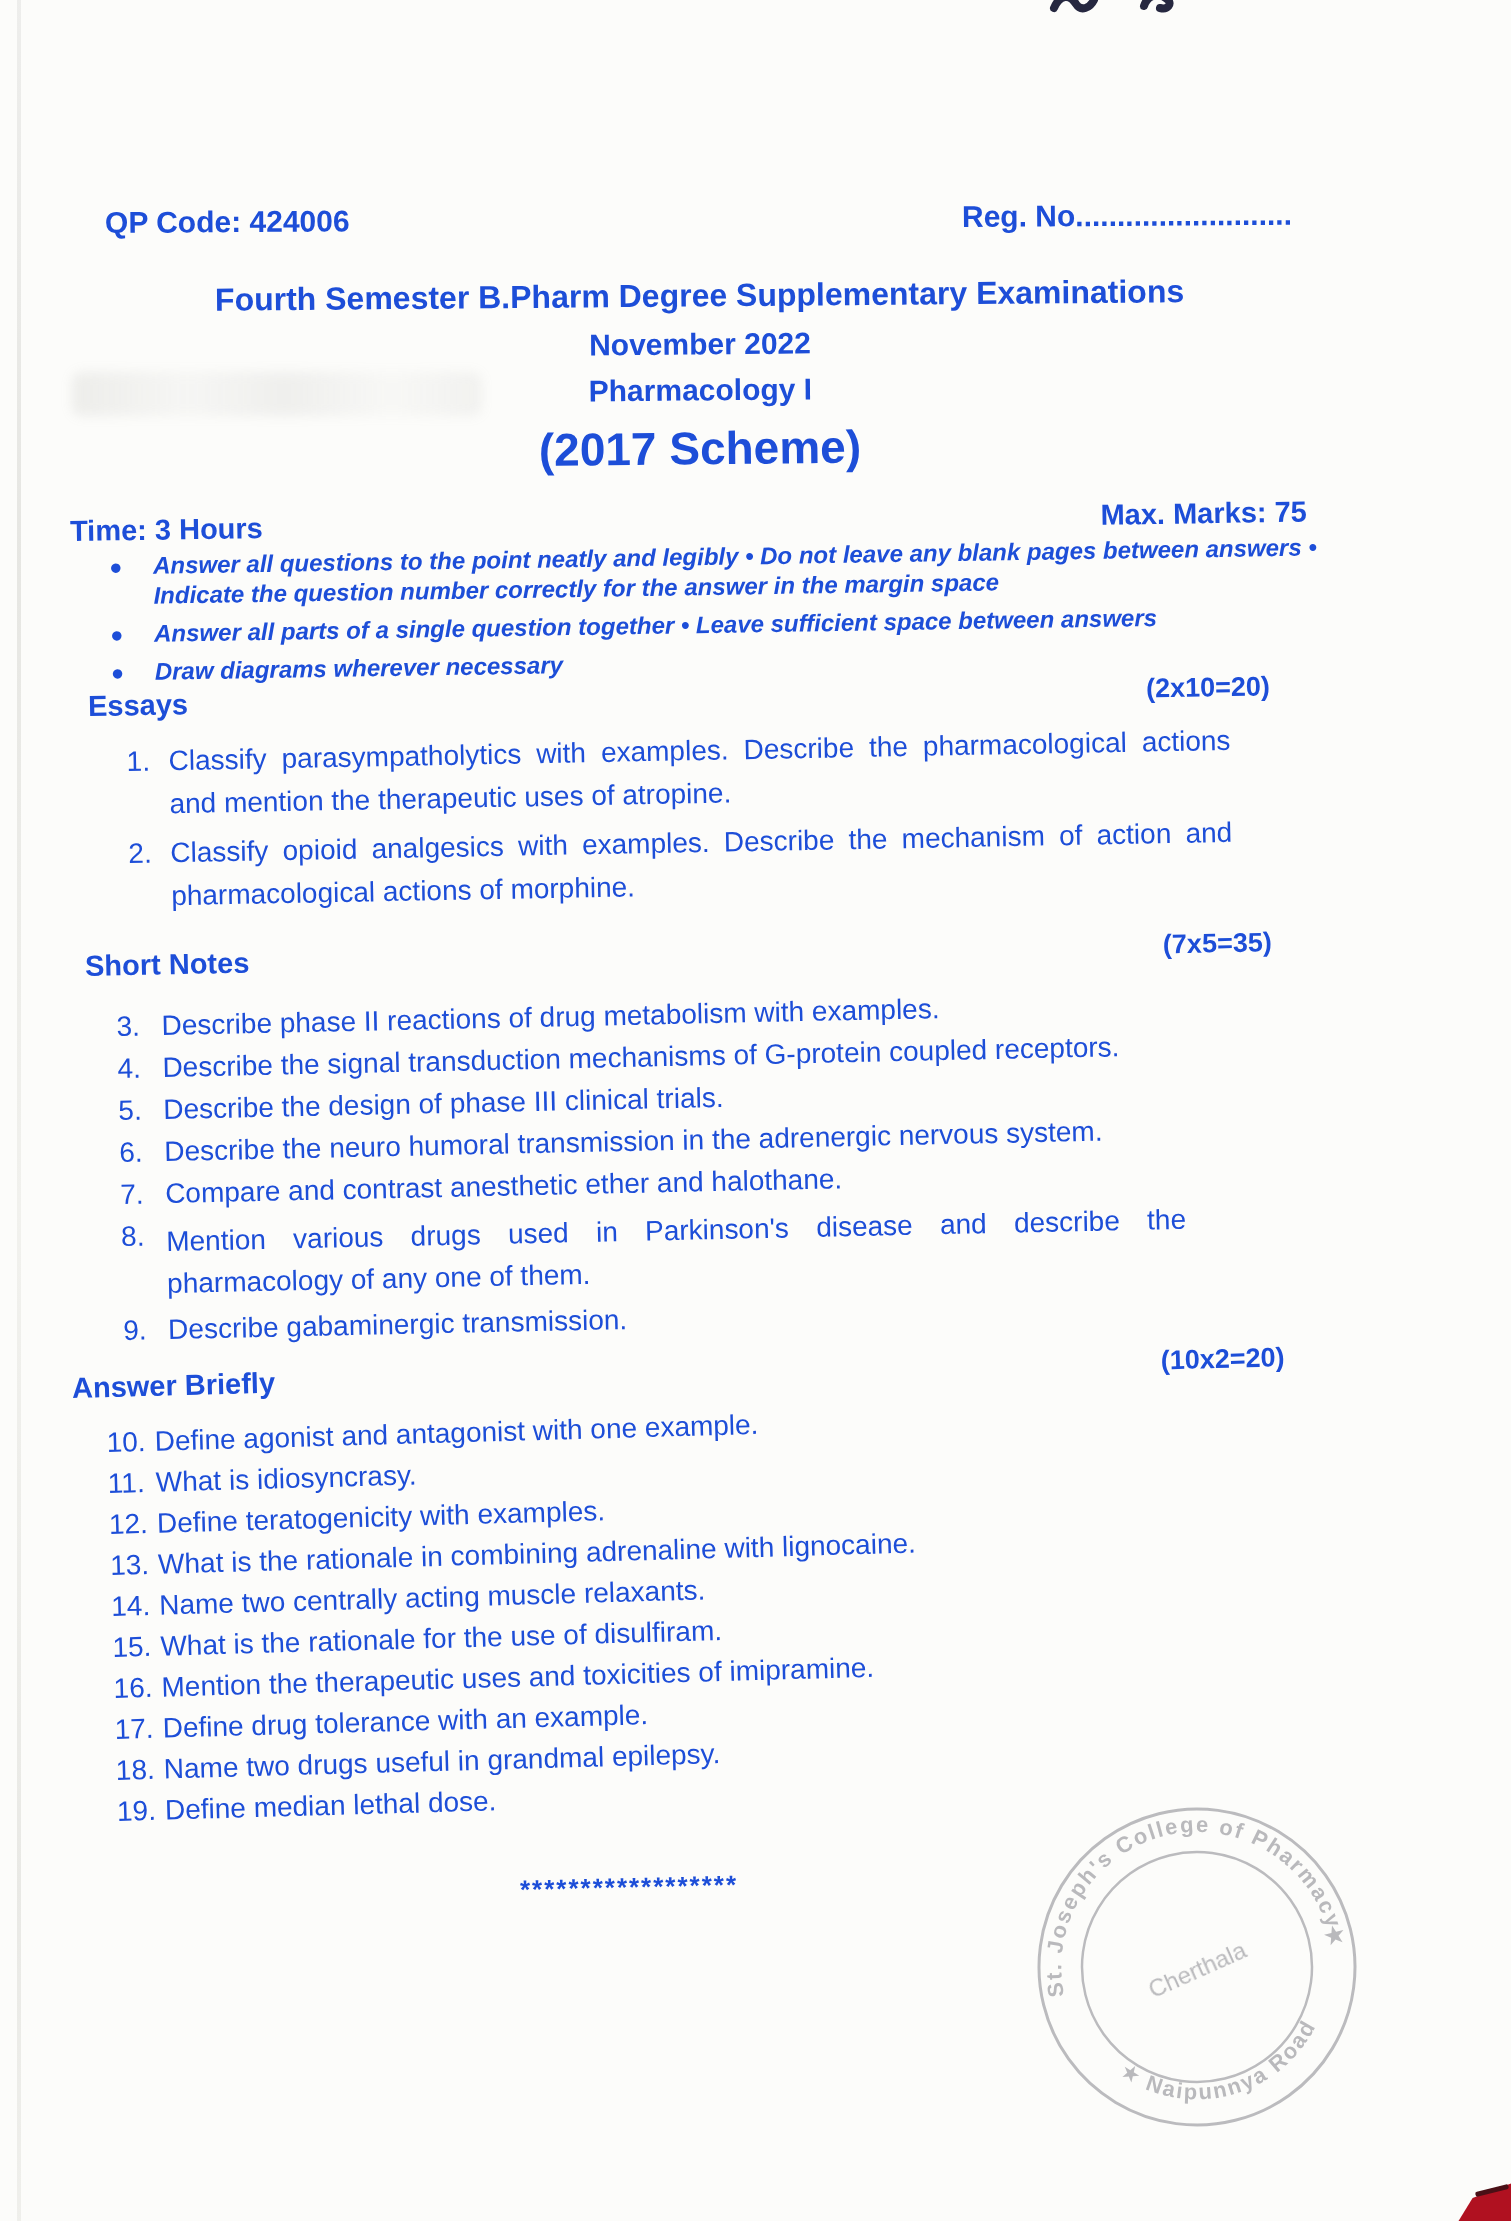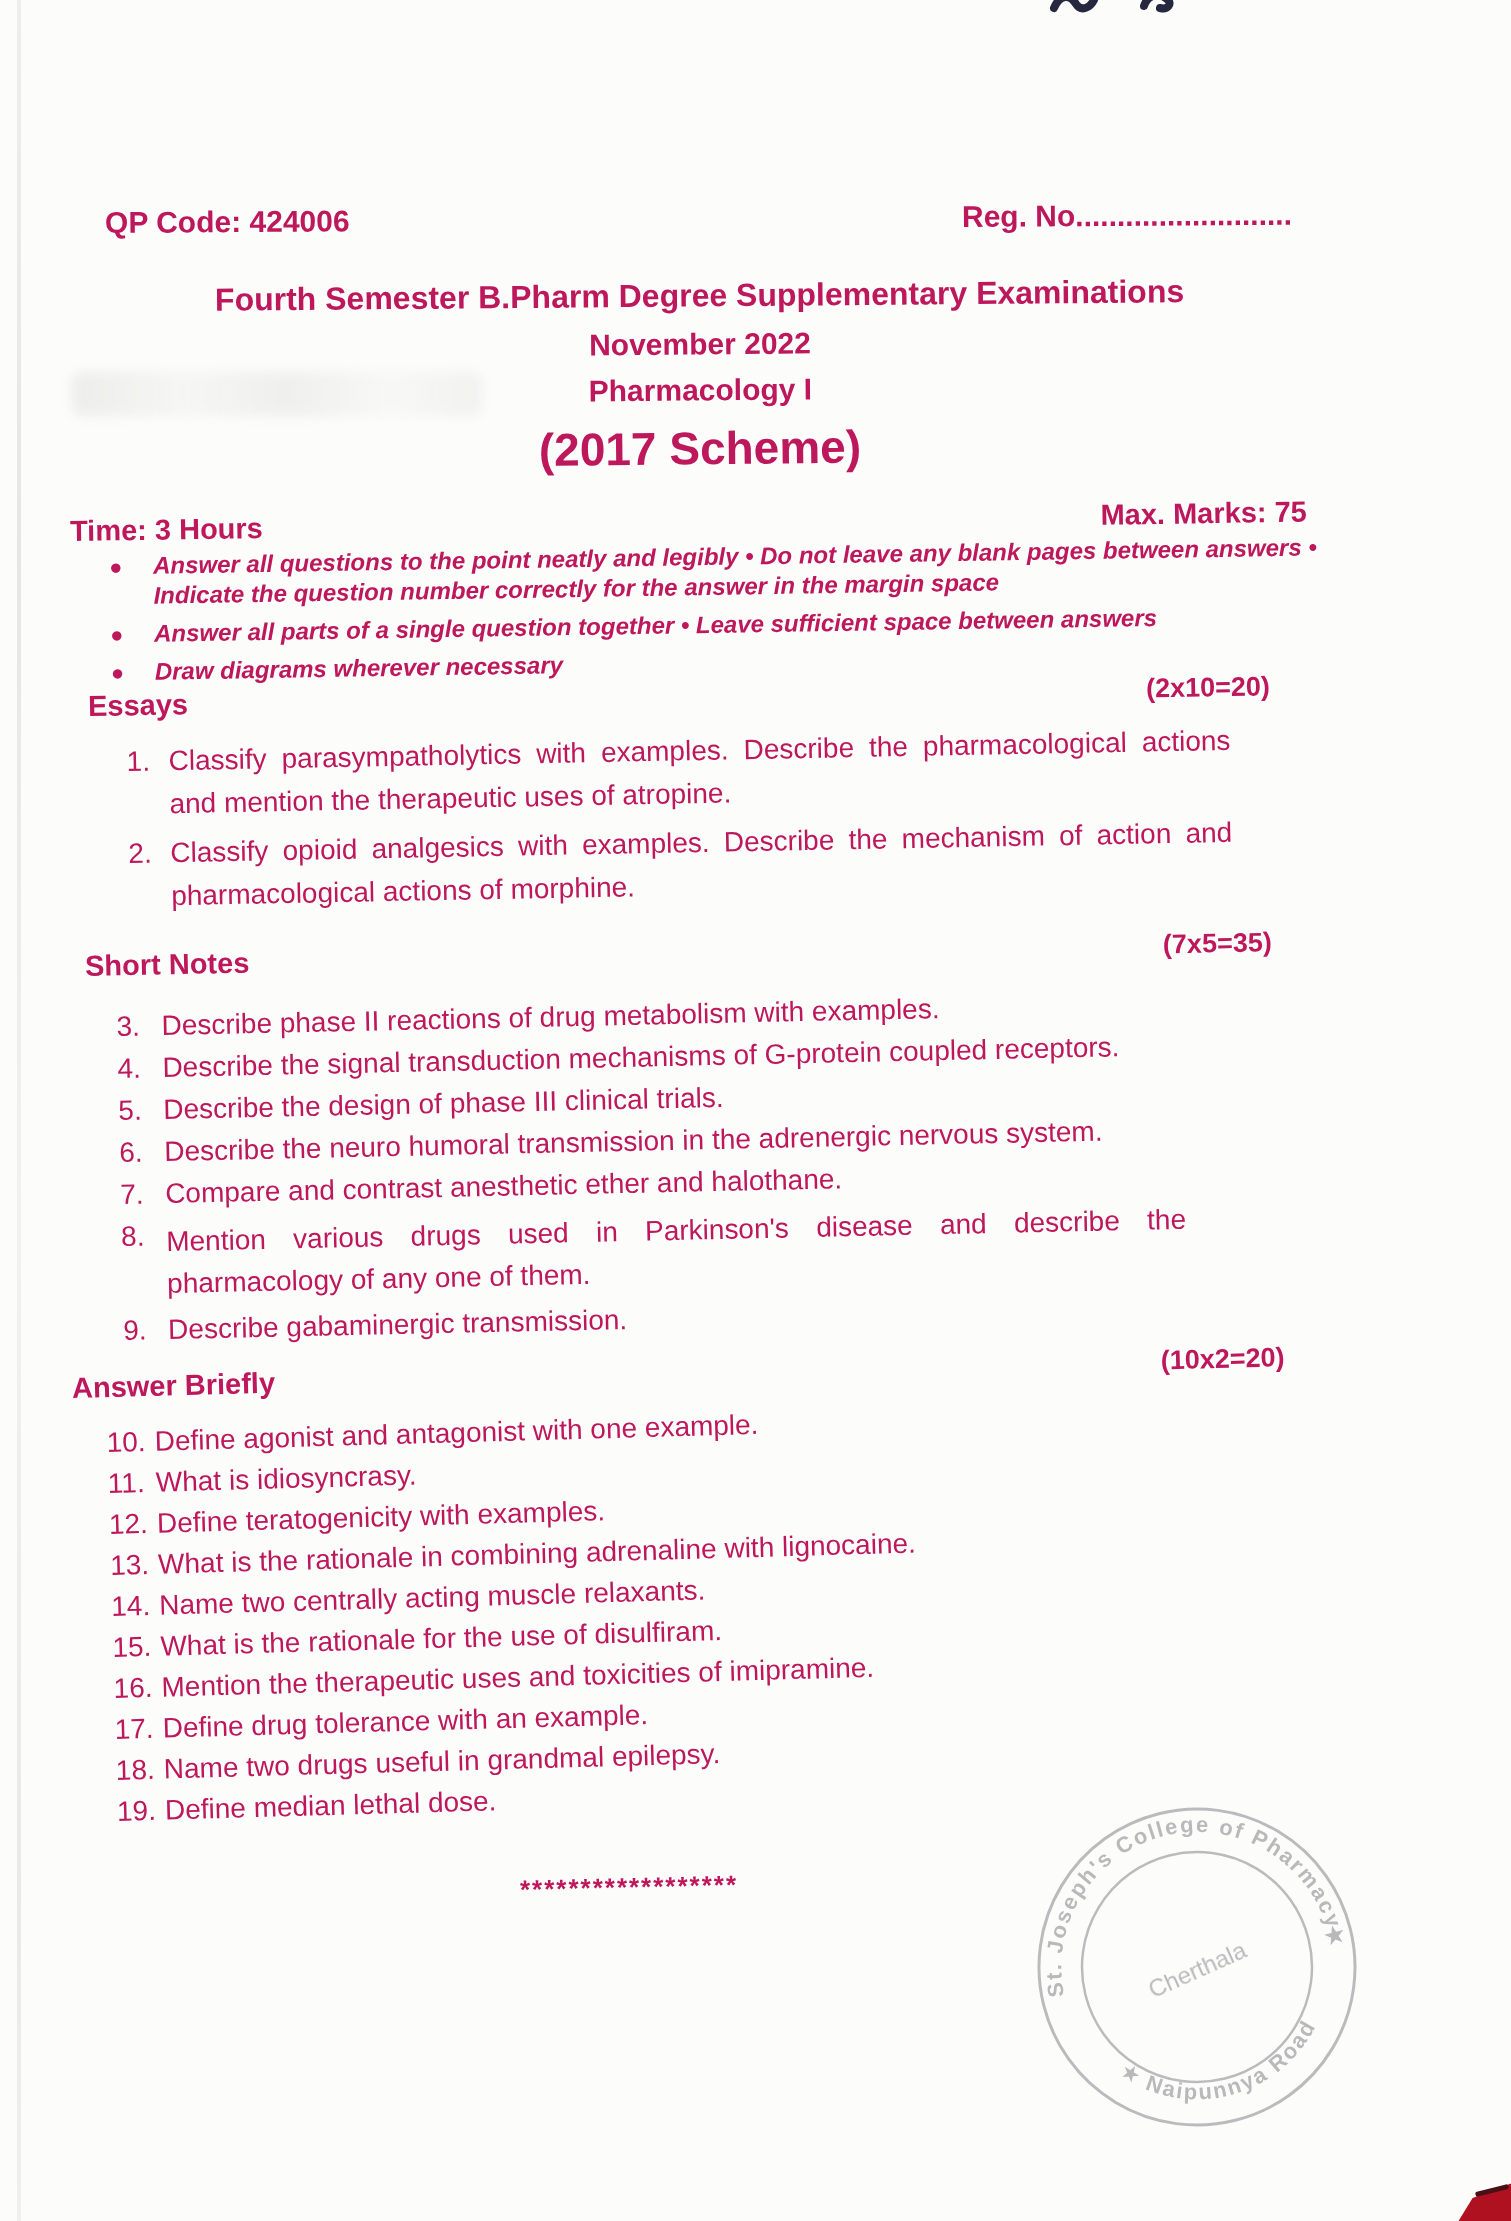--- a/index.html
+++ b/index.html
@@ -2,21 +2,21 @@
 <html><head>
 <meta charset="utf-8">
 <style>
   html,body{margin:0;padding:0;background:#e9e9e6;}
   #page{
     position:relative;
     width:1511px;height:2221px;
     background:#fcfcfa;
     overflow:hidden;
     font-family:"Liberation Sans","DejaVu Sans",sans-serif;
-    color:#be185d;
+    color:#1d4ed8;
   }
   
   .crease{position:absolute;left:17px;top:0;width:4px;height:100%;
     background:linear-gradient(180deg,#ececea,#e4e4e0 25%,#f0f0ec 55%,#e7e7e3 85%,#eeeeea);
     opacity:.9;}
   
   .ghost{position:absolute;left:72px;top:372px;width:410px;height:44px;border-radius:10px;
     background:linear-gradient(90deg,rgba(150,150,145,.30),rgba(170,170,165,.14) 28%,rgba(150,150,148,.26) 52%,rgba(175,175,170,.10) 78%,rgba(155,155,150,.22));
     filter:blur(6px);opacity:.5;}
   

